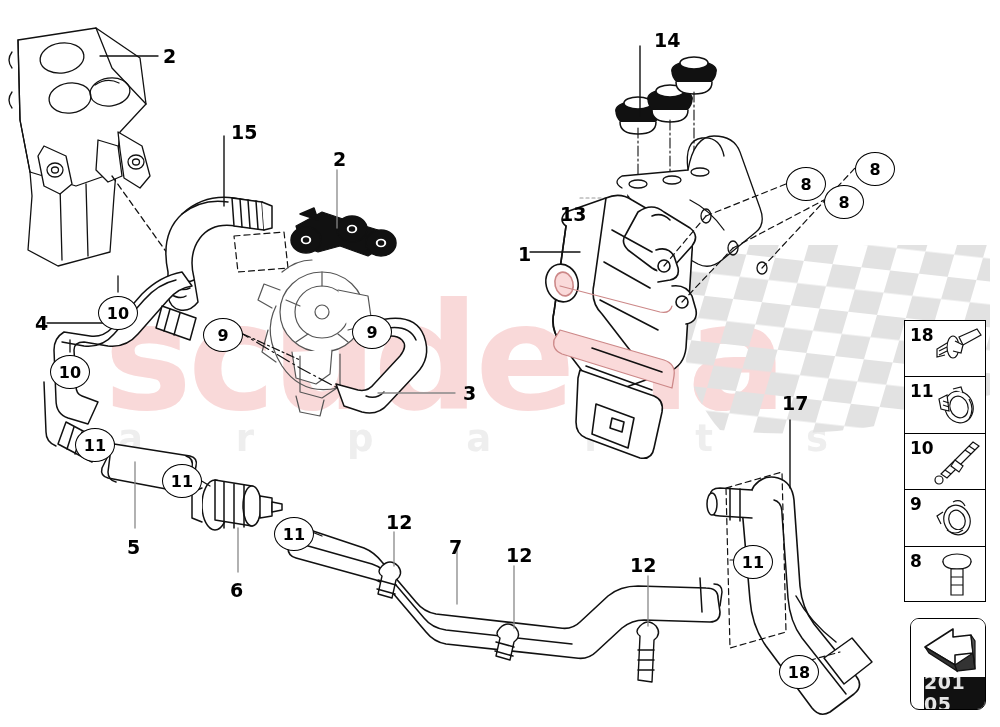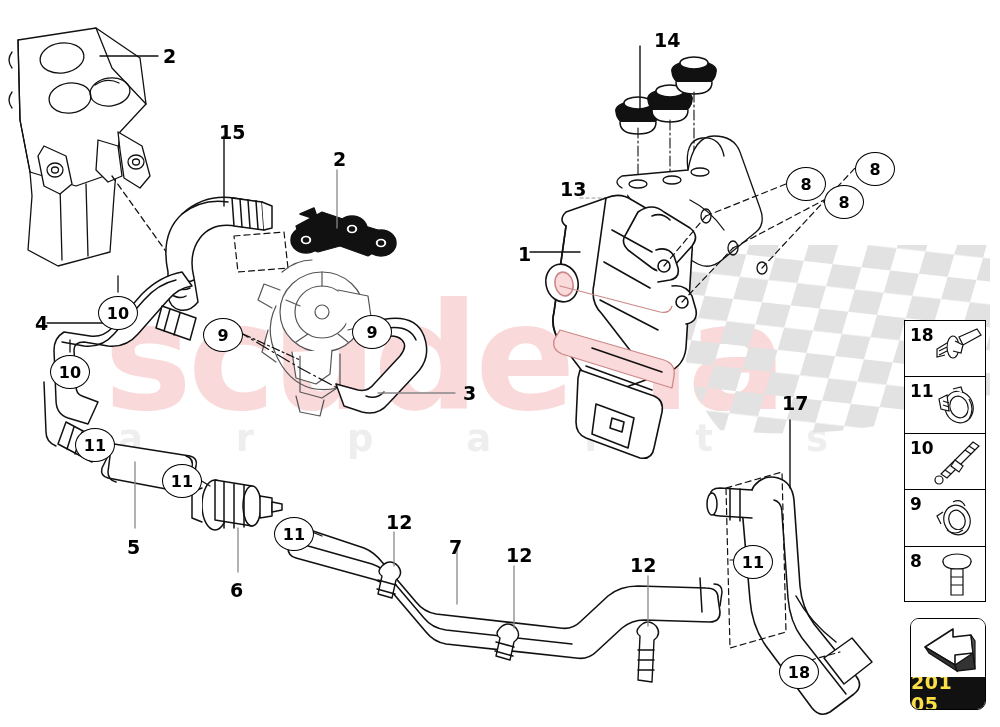--- a/index.html
+++ b/index.html
@@ -39,23 +39,23 @@
   .legend-row:last-child{border-bottom:none;}
   .legend-num{position:absolute;left:5px;top:4px;font-size:17px;font-weight:700;
               color:#000;font-family:"DejaVu Sans",sans-serif;}
   .legend-art{position:absolute;right:2px;top:2px;width:54px;height:52px;}
 
   
   .badge{position:absolute;left:910px;top:618px;width:76px;height:92px;
          border-radius:9px;overflow:hidden;background:#fff;
          border:1.5px solid #000;box-sizing:border-box;}
   .badge-top{height:58px;background:#fff;position:relative;}
-  .badge-bot{height:32px;background:#111;color:#fde047;display:flex;
+  .badge-bot{height:32px;background:#111;color:#e5e5e5;display:flex;
              align-items:center;justify-content:center;font-size:19px;
-             font-weight:700;letter-spacing:.5px;font-family:"DejaVu Sans",sans-serif;}
+             font-weight:700;letter-spacing:.5px;font-family:"DejaVu Sans",sans-serif;margin-left:13px;}
 </style>
 </head>
 <body>
 
 <div id="page">
 
   <div class="wm-main">scuderia</div>
   <div class="wm-sub">a r p a r t s</div>
 
   <svg class="flag" viewBox="0 0 330 220">
@@ -333,24 +333,24 @@
       <path d="M70 352 L70 340" stroke-width="1.3"></path>
       <path d="M243 334 L300 360" stroke-width="1.2" stroke-dasharray="8 3 2 3"></path>
       <path d="M372 332 L386 340" stroke-width="1.3"></path>
       <path d="M95 444 L104 452" stroke-width="1.3"></path>
       <path d="M200 480 L210 486" stroke-width="1.3"></path>
       <path d="M312 532 L322 536" stroke-width="1.3"></path>
     </g>
   </svg>
 
   <div class="lbl" style="left:163px;top:47px">2</div>
-  <div class="lbl" style="left:219px;top:123px">15</div>
+  <div class="lbl" style="left:231px;top:123px">15</div>
   <div class="lbl" style="left:333px;top:150px">2</div>
   <div class="lbl" style="left:654px;top:31px">14</div>
-  <div class="lbl" style="left:560px;top:180px">13</div>
+  <div class="lbl" style="left:560px;top:205px">13</div>
   <div class="lbl" style="left:518px;top:245px">1</div>
   <div class="lbl" style="left:35px;top:314px">4</div>
   <div class="lbl" style="left:463px;top:384px">3</div>
   <div class="lbl" style="left:127px;top:538px">5</div>
   <div class="lbl" style="left:230px;top:581px">6</div>
   <div class="lbl" style="left:386px;top:513px">12</div>
   <div class="lbl" style="left:449px;top:538px">7</div>
   <div class="lbl" style="left:506px;top:546px">12</div>
   <div class="lbl" style="left:630px;top:556px">12</div>
   <div class="lbl" style="left:782px;top:394px">17</div>

